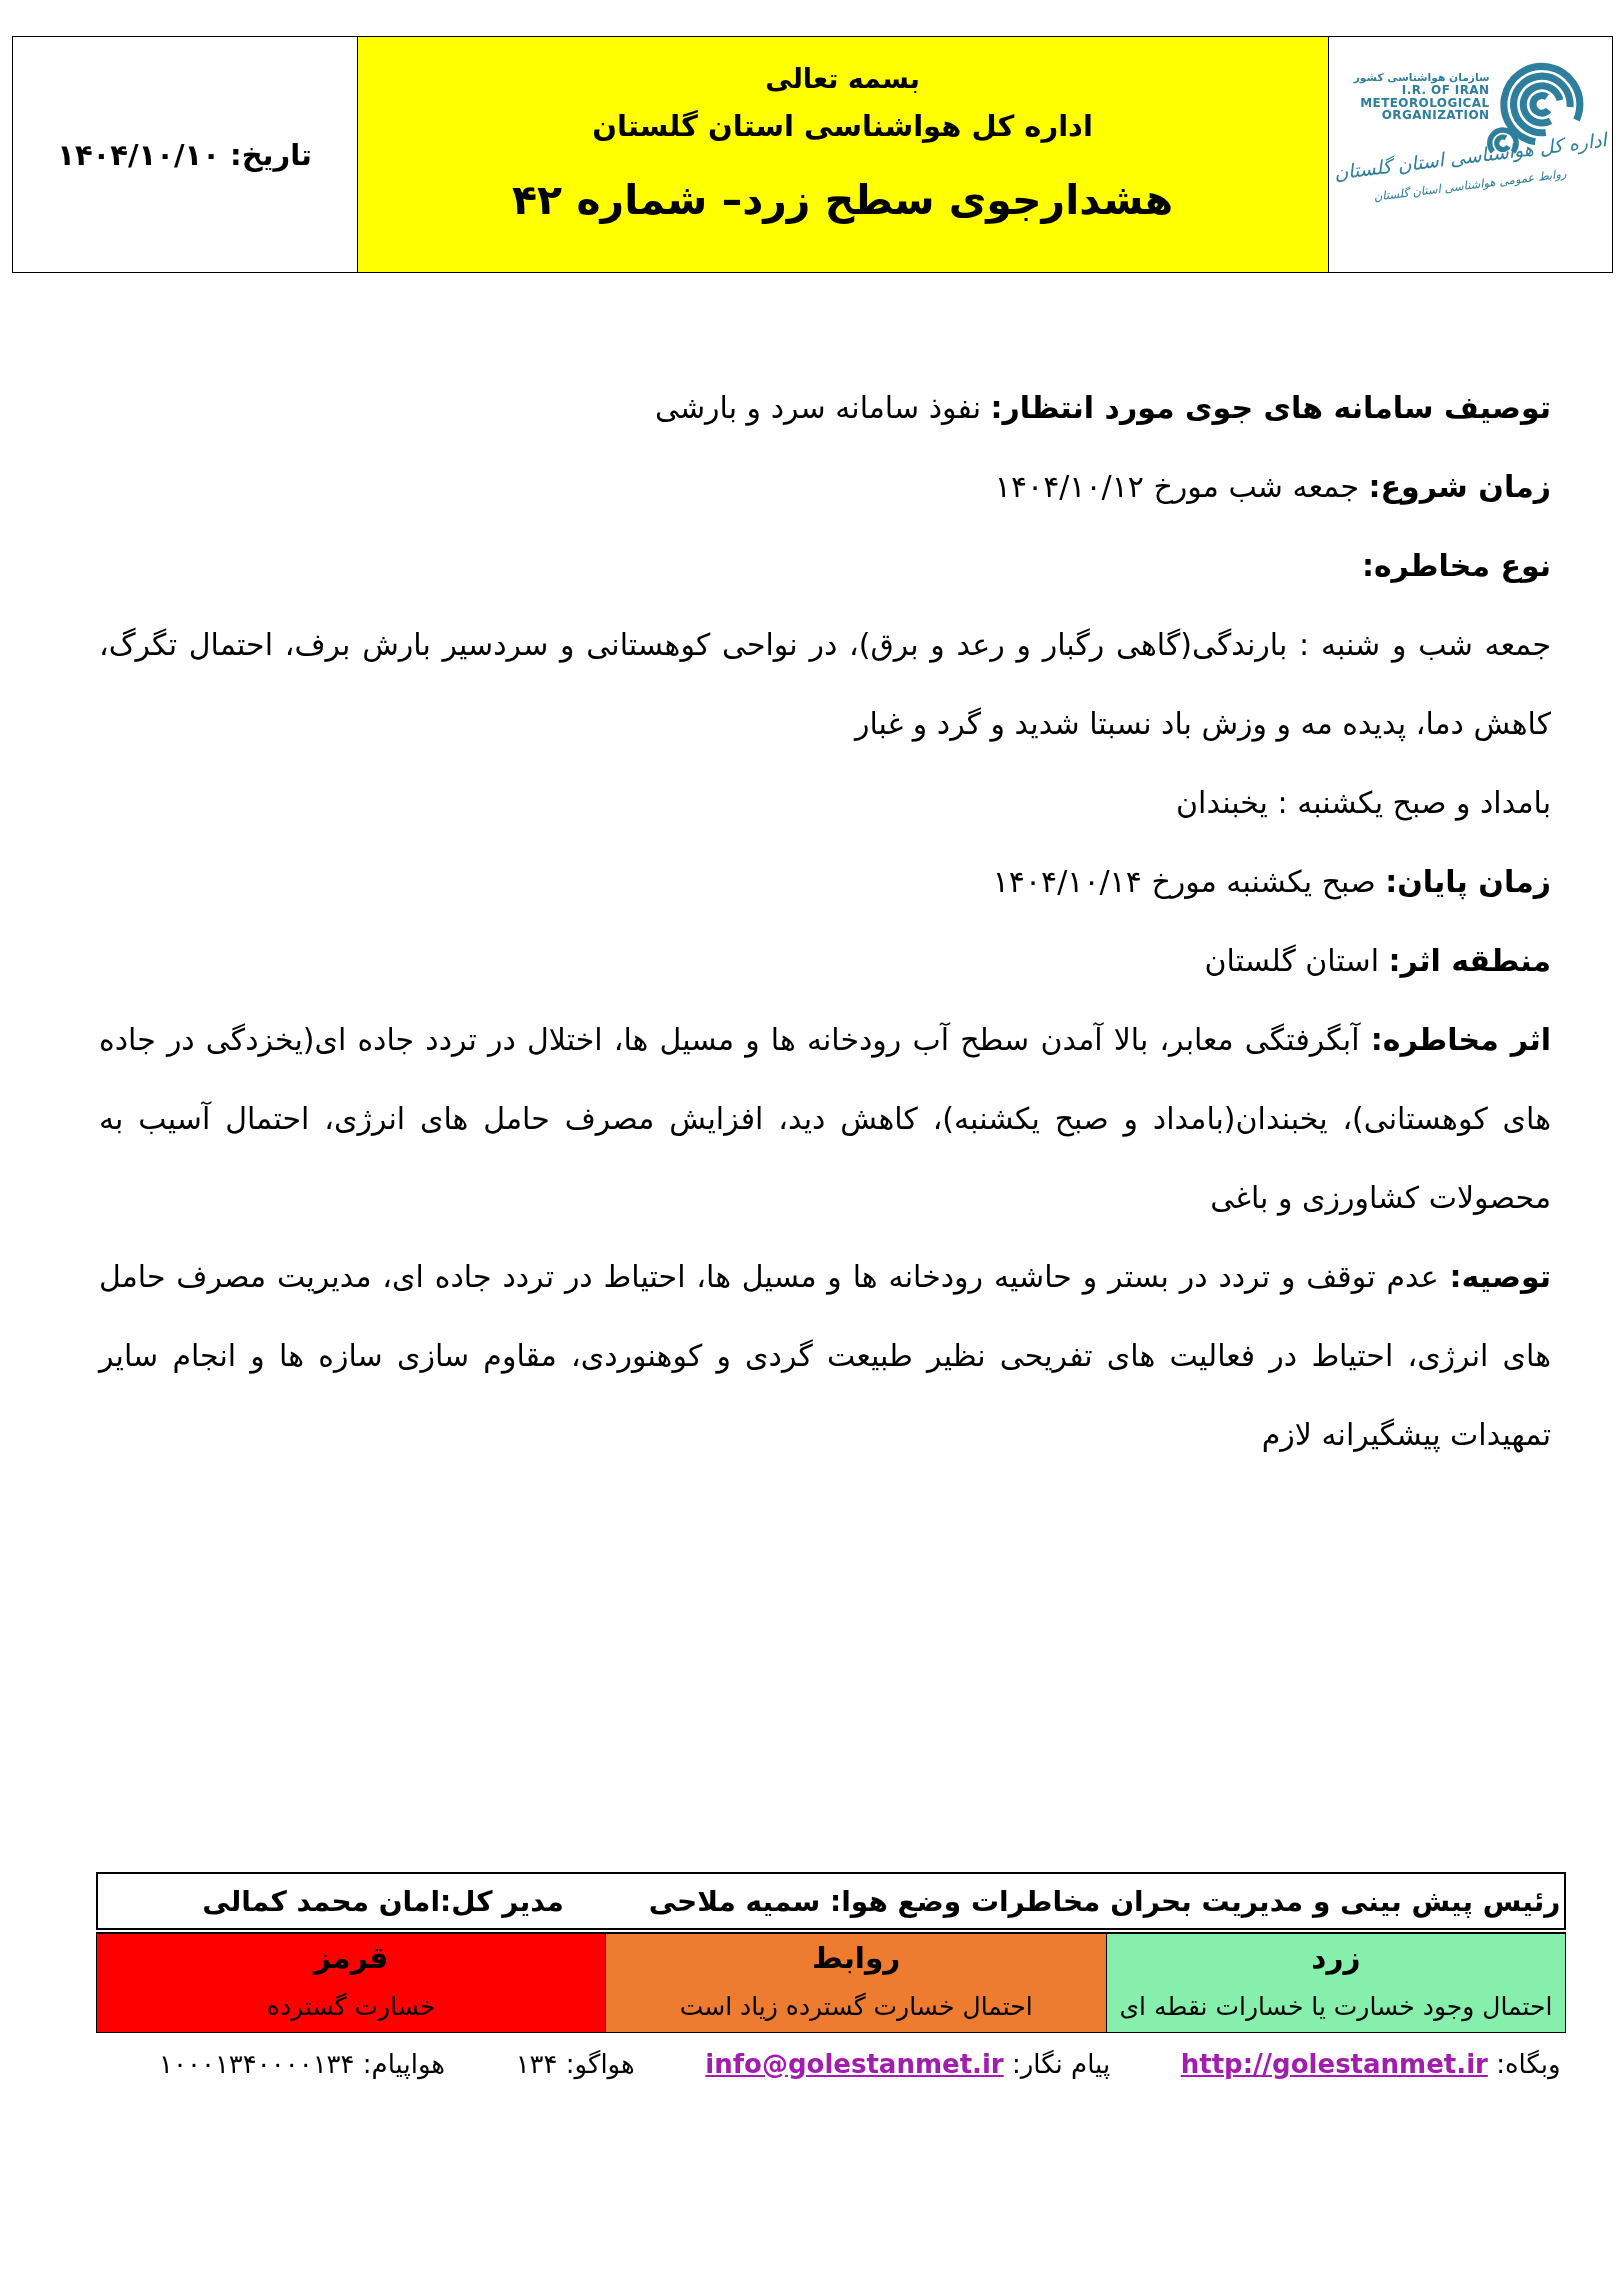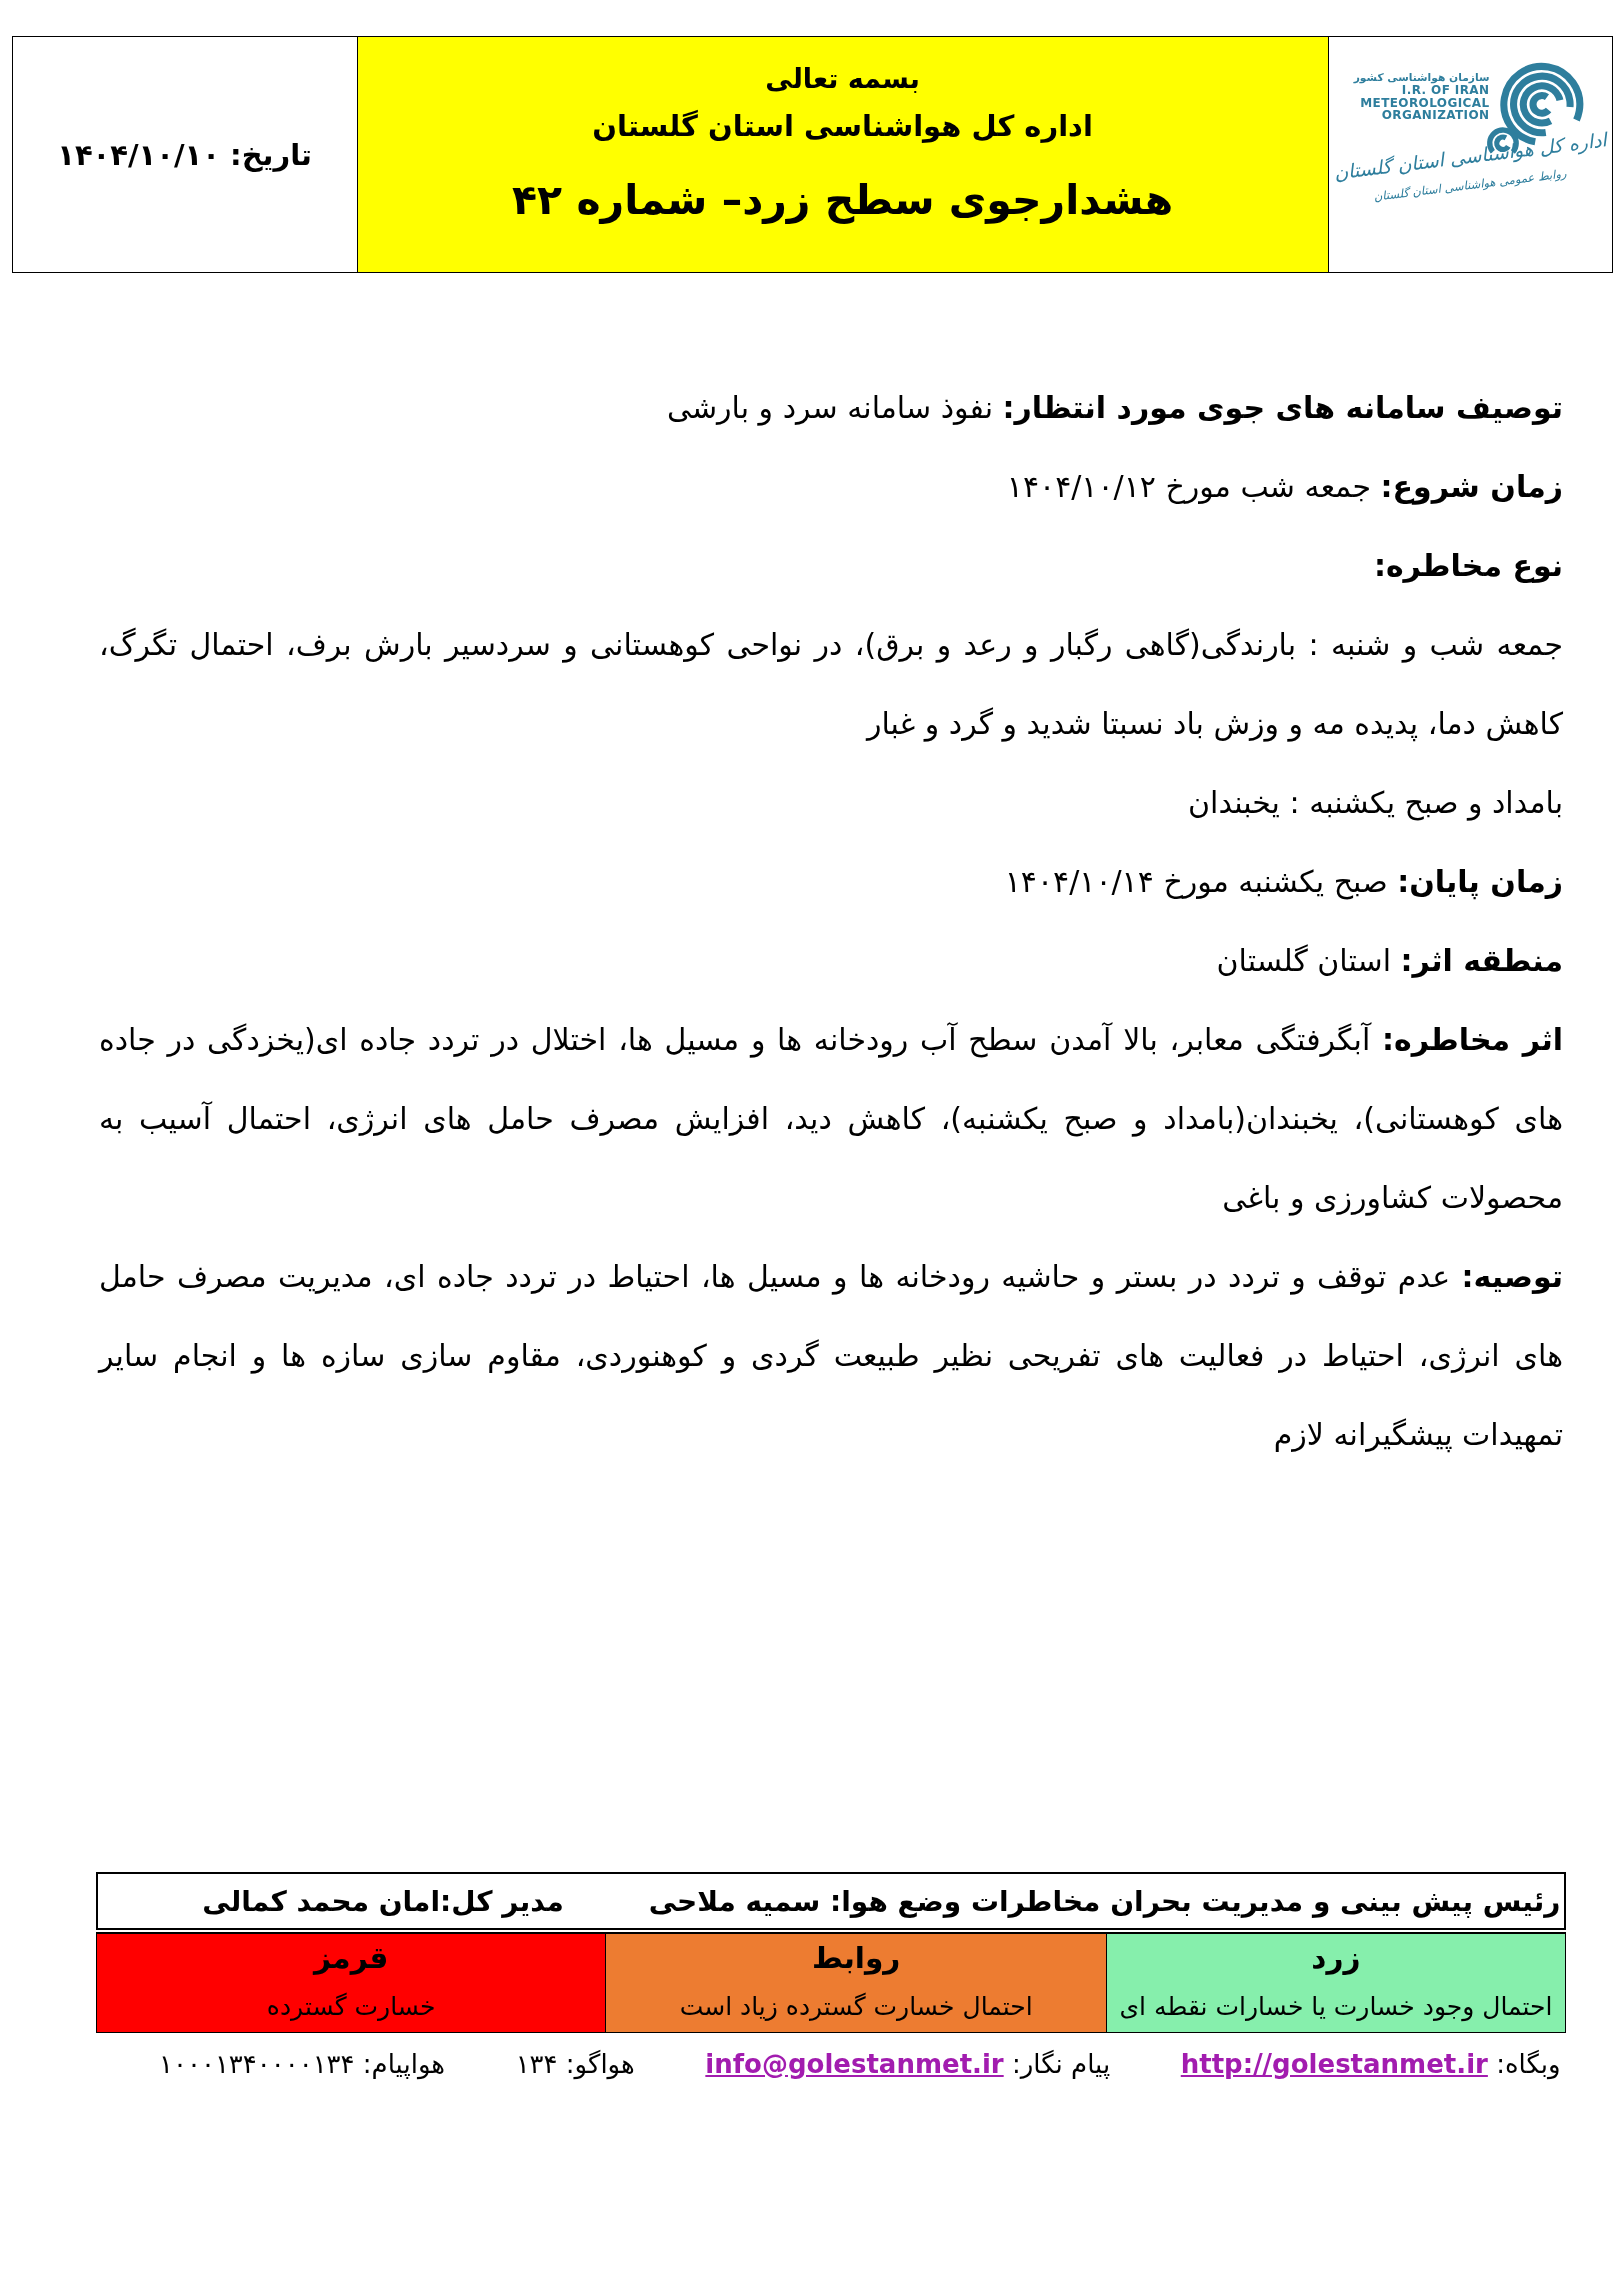--- a/index.html
+++ b/index.html
@@ -61,21 +61,21 @@
     font-size: 11.6px; font-style: italic; color: #2E7E9D;
     transform: rotate(-7deg);
     margin-top: 10.7px;
     white-space: nowrap;
     direction: rtl;
   }
 
   
   .doc-body {
     position: absolute;
-    top: 368px; right: 58px; left: 99px;
+    top: 368px; right: 70px; left: 99px;
     direction: rtl;
     font-size: 30px;
     line-height: 79px;
     text-align: right;
   }
   .doc-body p { margin: 0; }
   .doc-body p.just { text-align: justify; }
   .lbl { font-weight: bold; }
 
   

